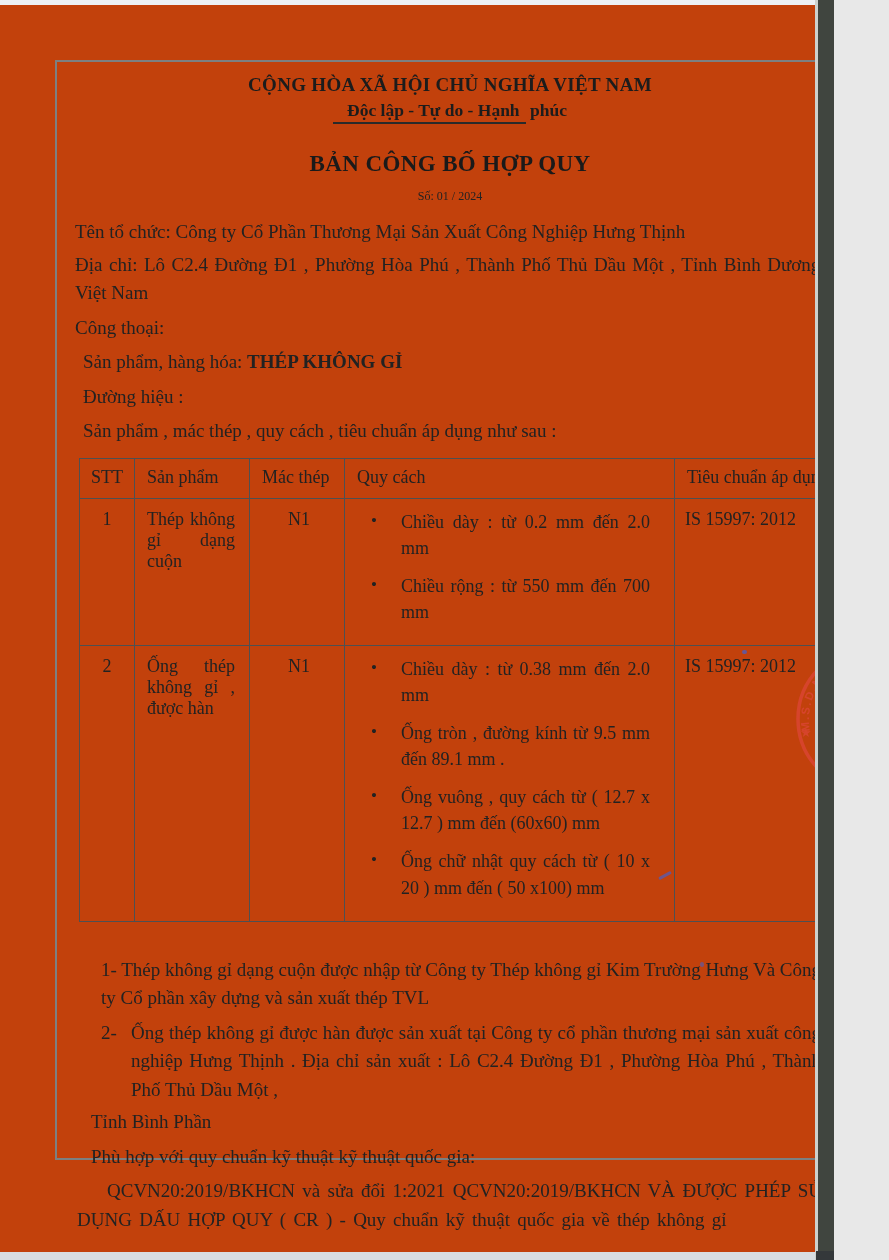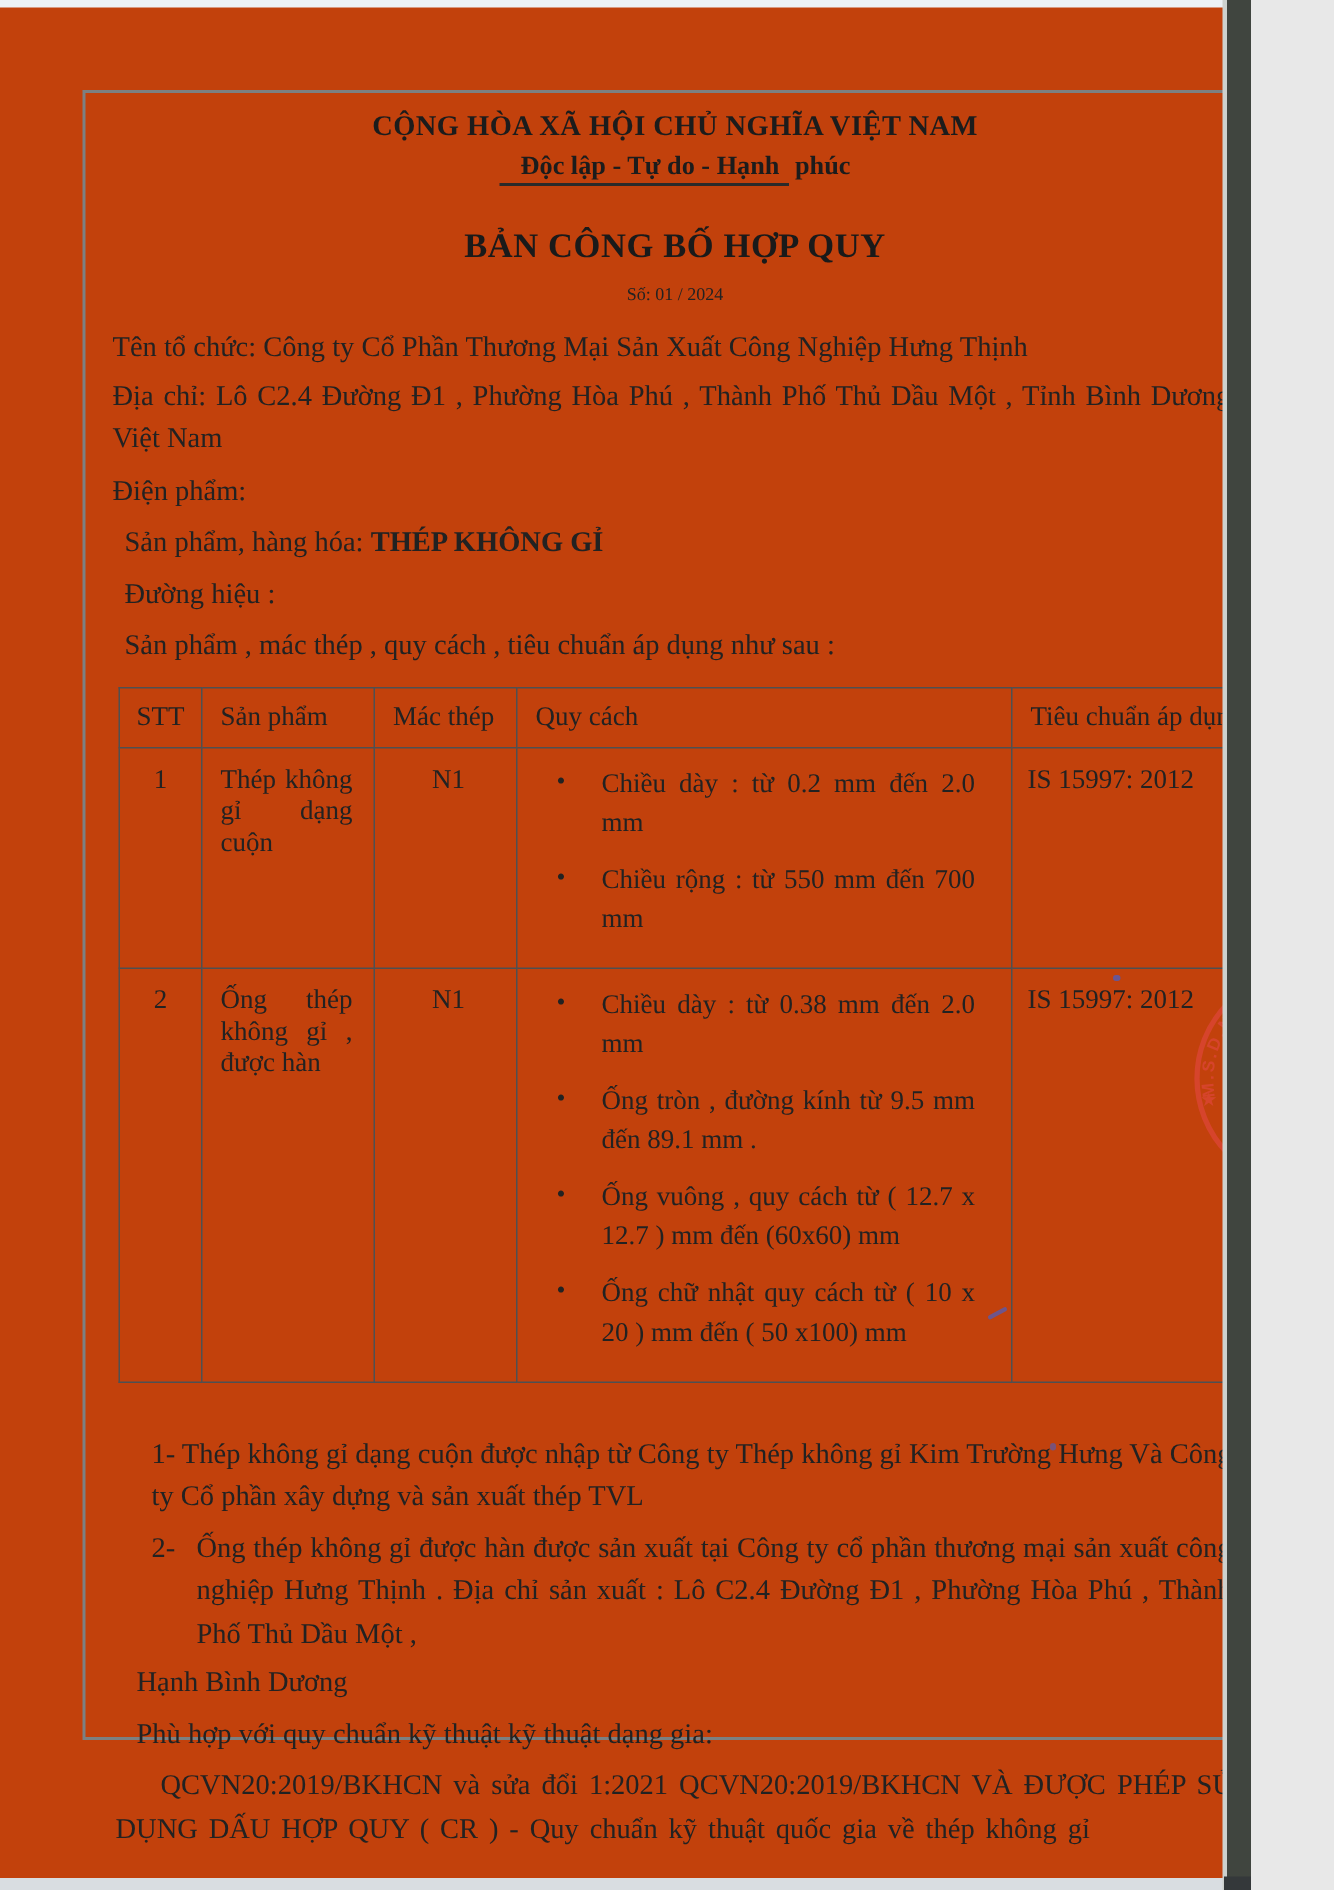--- a/index.html
+++ b/index.html
@@ -83,21 +83,21 @@
     <div class="motto1">CỘNG HÒA XÃ HỘI CHỦ NGHĨA VIỆT NAM</div>
     <div class="motto2-wrap">
       <span class="motto2-u">Độc lập - Tự do - Hạnh</span><span> phúc</span>
     </div>
 
     <div class="title">BẢN CÔNG BỐ HỢP QUY</div>
     <div class="doc-number">Số: 01 / 2024</div>
 
     <p class="body-line org">Tên tổ chức: Công ty Cổ Phần Thương Mại Sản Xuất Công Nghiệp Hưng Thịnh</p>
     <p class="body-line addr">Địa chỉ: Lô C2.4 Đường Đ1 , Phường Hòa Phú , Thành Phố Thủ Dầu Một , Tỉnh Bình Dương, Việt Nam</p>
-    <p class="body-line phone">Điện phẩm:</p>
+    <p class="body-line phone">Công thoại:</p>
     <p class="body-line indent product">
       <span>Sản phẩm, hàng hóa:</span>
       <b>THÉP KHÔNG GỈ</b>
     </p>
     <p class="body-line indent">Đường hiệu :</p>
     <p class="body-line indent">Sản phẩm , mác thép , quy cách , tiêu chuẩn áp dụng như sau :</p>
 
     <table class="spec-table">
       <colgroup>
         <col style="width:55px">
@@ -158,22 +158,22 @@
         </tr>
       </tbody>
     </table>
 
     <div class="notes">
       <p class="note n1">1-  Thép không gỉ dạng cuộn được nhập từ Công ty Thép không gỉ Kim Trường Hưng Và Công ty Cổ phần xây dựng và sản xuất thép TVL</p>
       <p class="note n2">
         <span class="marker">2-</span>
         <span class="note-text">Ống thép không gỉ được hàn được sản xuất tại Công ty cổ phần thương mại sản xuất công nghiệp Hưng Thịnh . Địa chỉ sản xuất : Lô C2.4 Đường Đ1 , Phường Hòa Phú , Thành Phố Thủ Dầu Một ,</span>
       </p>
-      <p class="note n3">Hạnh Bình Dương</p>
-      <p class="note n4">Phù hợp với quy chuẩn kỹ thuật kỹ thuật dạng gia:</p>
+      <p class="note n3">Tỉnh Bình Phần</p>
+      <p class="note n4">Phù hợp với quy chuẩn kỹ thuật kỹ thuật quốc gia:</p>
       <p class="note n5">QCVN20:2019/BKHCN và sửa đổi 1:2021 QCVN20:2019/BKHCN VÀ ĐƯỢC PHÉP SỬ DỤNG DẤU HỢP QUY ( CR ) -  Quy chuẩn kỹ thuật quốc gia về thép không gỉ</p>
     </div>
   </div>
 
   <svg class="stamp" width="170" height="170" viewBox="0 0 170 170" xmlns="http://www.w3.org/2000/svg">
     <defs>
       <path id="arcTop" d="M 27,101 A 60.5 60.5 0 0 1 101,27" fill="none"></path>
       <path id="arcBottom" d="M 33,121 A 63 63 0 0 0 137,121" fill="none"></path>
     </defs>
     <circle cx="85" cy="85" r="71" fill="none" stroke="#d8452f" stroke-width="3.5"></circle>

